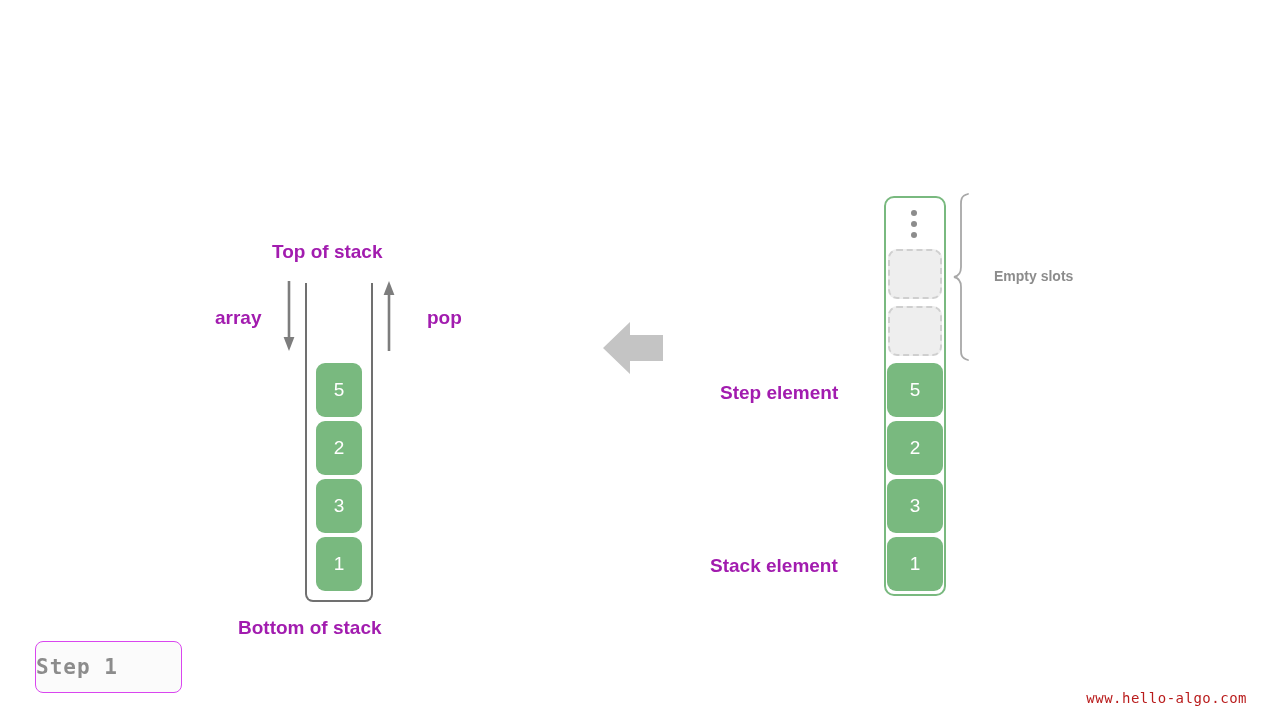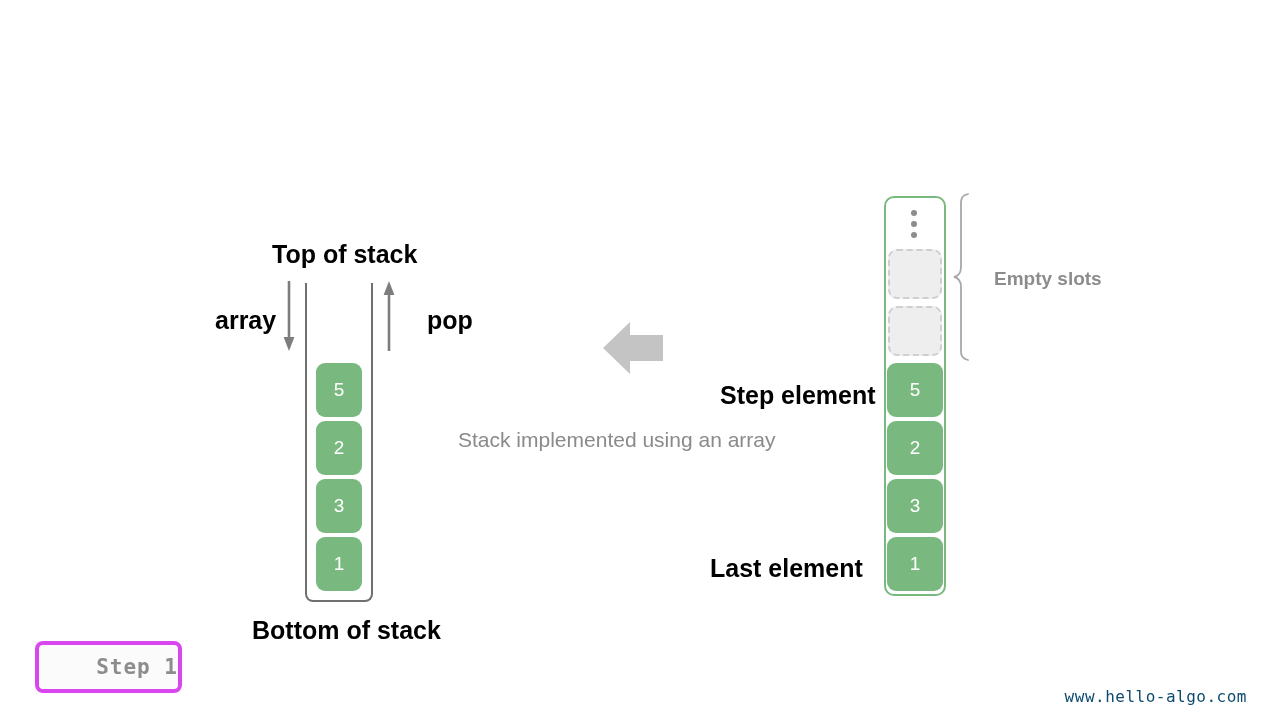--- a/index.html
+++ b/index.html
@@ -17,50 +17,50 @@
   }
 
   .canvas {
     position: absolute;
     inset: 0;
   }
 
   
   .label-dark {
     position: absolute;
-    color: #000000;
+    color: #a21caf;
     font-weight: bold;
-    font-size: 25px;
+    font-size: 19px;
     white-space: nowrap;
     line-height: 1;
   }
   .label-gray {
     position: absolute;
     color: #8c8c8c;
     font-weight: bold;
-    font-size: 19px;
+    font-size: 14px;
     white-space: nowrap;
     line-height: 1;
   }
   .caption {
     position: absolute;
     color: #8a8a8a;
     font-size: 21px;
     font-weight: normal;
     white-space: nowrap;
     line-height: 1;
   }
 
   
   #stack-title {
     left: 272px;
     top: 242px;
   }
   #stack-bottom-title {
-    left: 252px;
+    left: 238px;
     top: 618px;
     text-align: right;
   }
   #push-label {
     left: 215px;
     top: 308px;
   }
   #pop-label {
     left: 427px;
     top: 308px;
@@ -201,44 +201,44 @@
     top: 556px;
   }
 
   
   #step-badge {
     position: absolute;
     left: 35px;
     top: 641px;
     width: 147px;
     height: 52px;
-    border: 4px solid #d946ef;
+    border: 1px solid #d946ef;
     border-radius: 8px;
     background: #fbfbfb;
     display: flex;
     align-items: center;
-    justify-content: flex-end;
+    justify-content: flex-start;
     box-sizing: border-box;
   }
   #step-badge-text {
     font-family: "DejaVu Sans Mono", monospace;
     font-size: 21px;
     font-weight: bold;
     color: #8c8c8c;
     letter-spacing: 1px;
   }
 
   
   #watermark {
     position: absolute;
     right: 33px;
     bottom: 14px;
     font-family: "DejaVu Sans Mono", monospace;
-    font-size: 16px;
-    color: #0c4a6e;
+    font-size: 14px;
+    color: #b91c1c;
     letter-spacing: 0.5px;
     white-space: nowrap;
   }
 </style>
 </head>
 <body>
 
 <div class="canvas">
 
   <div class="label-dark" id="stack-title">Top of stack</div>
@@ -263,21 +263,20 @@
   <div class="cell stack-cell-1">2</div>
   <div class="cell stack-cell-2">3</div>
   <div class="cell stack-cell-3">1</div>
 
   <div class="label-dark" id="stack-bottom-title">Bottom of stack</div>
 
   <svg id="transform-arrow" viewBox="0 0 60 52">
     <polygon points="0,26 27,0 27,13 60,13 60,39 27,39 27,52" fill="#c4c4c4"></polygon>
   </svg>
 
-  <div class="caption" id="center-caption">Stack implemented using an array</div>
 
   <div class="array-container"></div>
 
   <div class="ellipsis-dots">
     <span></span>
       <span></span>
       <span></span>
   </div>
 
   <div class="empty-slot empty-slot-0"></div>
@@ -290,21 +289,21 @@
 
   <div class="label-gray" id="empty-slots-label">Empty slots</div>
 
   <div class="label-dark" id="last-element-label">Step element</div>
 
   <div class="cell array-cell array-cell-0">5</div>
   <div class="cell array-cell array-cell-1">2</div>
   <div class="cell array-cell array-cell-2">3</div>
   <div class="cell array-cell array-cell-3">1</div>
 
-  <div class="label-dark" id="first-element-label">Last element</div>
+  <div class="label-dark" id="first-element-label">Stack element</div>
 
   <div id="step-badge">
     <span id="step-badge-text">Step 1</span>
   </div>
 
   <div id="watermark">www.hello-algo.com</div>
 
 </div>
 
 </body></html>

